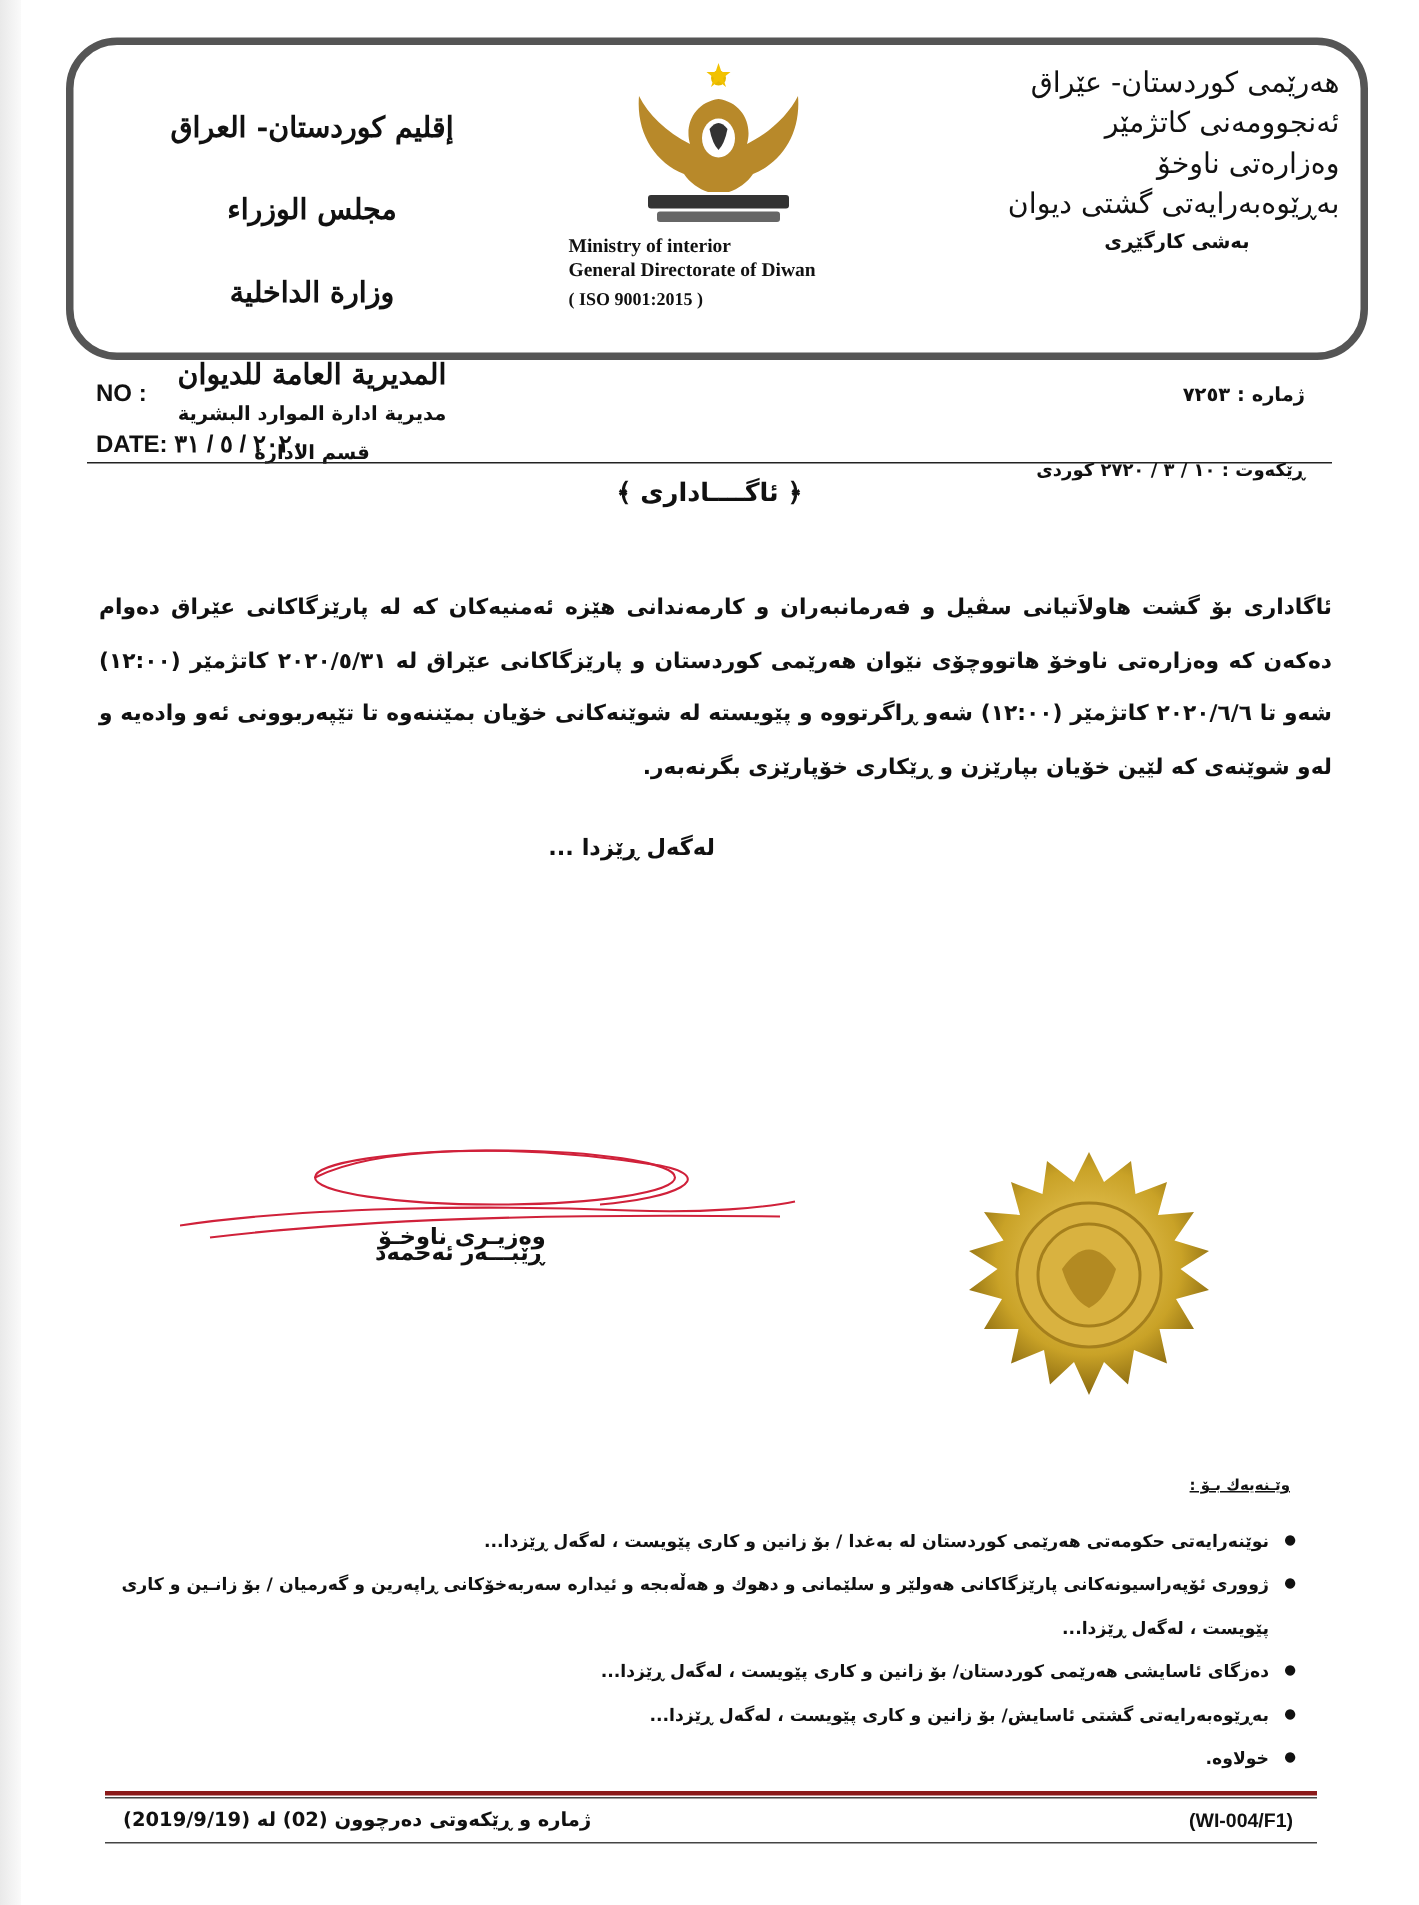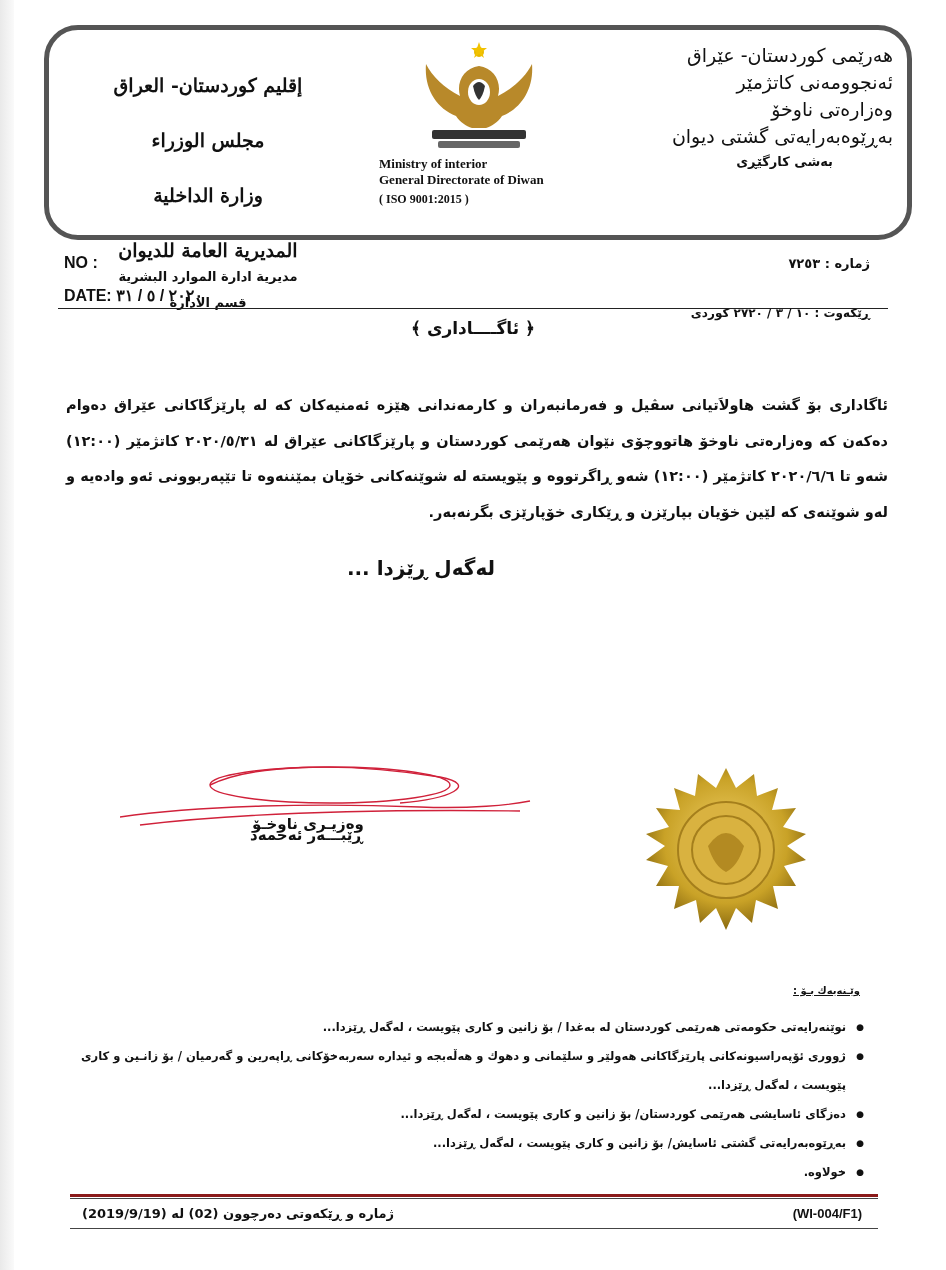--- a/index.html
+++ b/index.html
@@ -29,21 +29,21 @@
     .ref-no { right: 76px; top: 256px; direction: rtl; font-size: 13px; }
     .ref-date { right: 76px; top: 288px; direction: rtl; font-size: 12px; margin-top: 18px; }
     .meta-line { position: absolute; left: 58px; width: 830px; top: 308px; height: 1px; background: #222; }
 
     .title { position: absolute; left: 0; width: 946px; top: 318px; text-align: center; direction: rtl; font-weight: bold; font-size: 17px; }
 
     .body-text {
       position: absolute; left: 66px; width: 822px; top: 388px; direction: rtl; text-align: justify;
       font-weight: bold; font-size: 14.5px; line-height: 35.5px; text-align-last: right;
     }
-    .regards { position: absolute; left: 0; width: 946px; top: 556px; text-align: center; direction: rtl; font-weight: bold; font-size: 20px; padding-right: 104px; }
+    .regards { position: absolute; left: 0; width: 946px; top: 556px; text-align: center; direction: rtl; font-weight: bold; font-size: 15px; padding-right: 104px; }
 
     .signature { position: absolute; left: 120px; top: 755px; width: 420px; height: 100px; }
     .sig-name { position: absolute; left: 250px; top: 778px; direction: rtl; font-weight: bold; font-size: 15px; margin-top: 48px; }
     .sig-title { position: absolute; left: 252px; top: 815px; direction: rtl; font-weight: bold; font-size: 15px; }
 
     .seal { position: absolute; left: 636px; top: 766px; width: 180px; height: 170px; }
 
     .cc-title { position: absolute; right: 86px; top: 985px; direction: rtl; font-weight: bold; font-size: 10px; text-decoration: underline; }
     .cc-list { position: absolute; right: 80px; top: 1013px; width: 810px; direction: rtl; list-style: none; font-weight: bold; font-size: 11.5px; line-height: 29px; }
     .cc-list li { position: relative; padding-right: 20px; text-align: right; }

